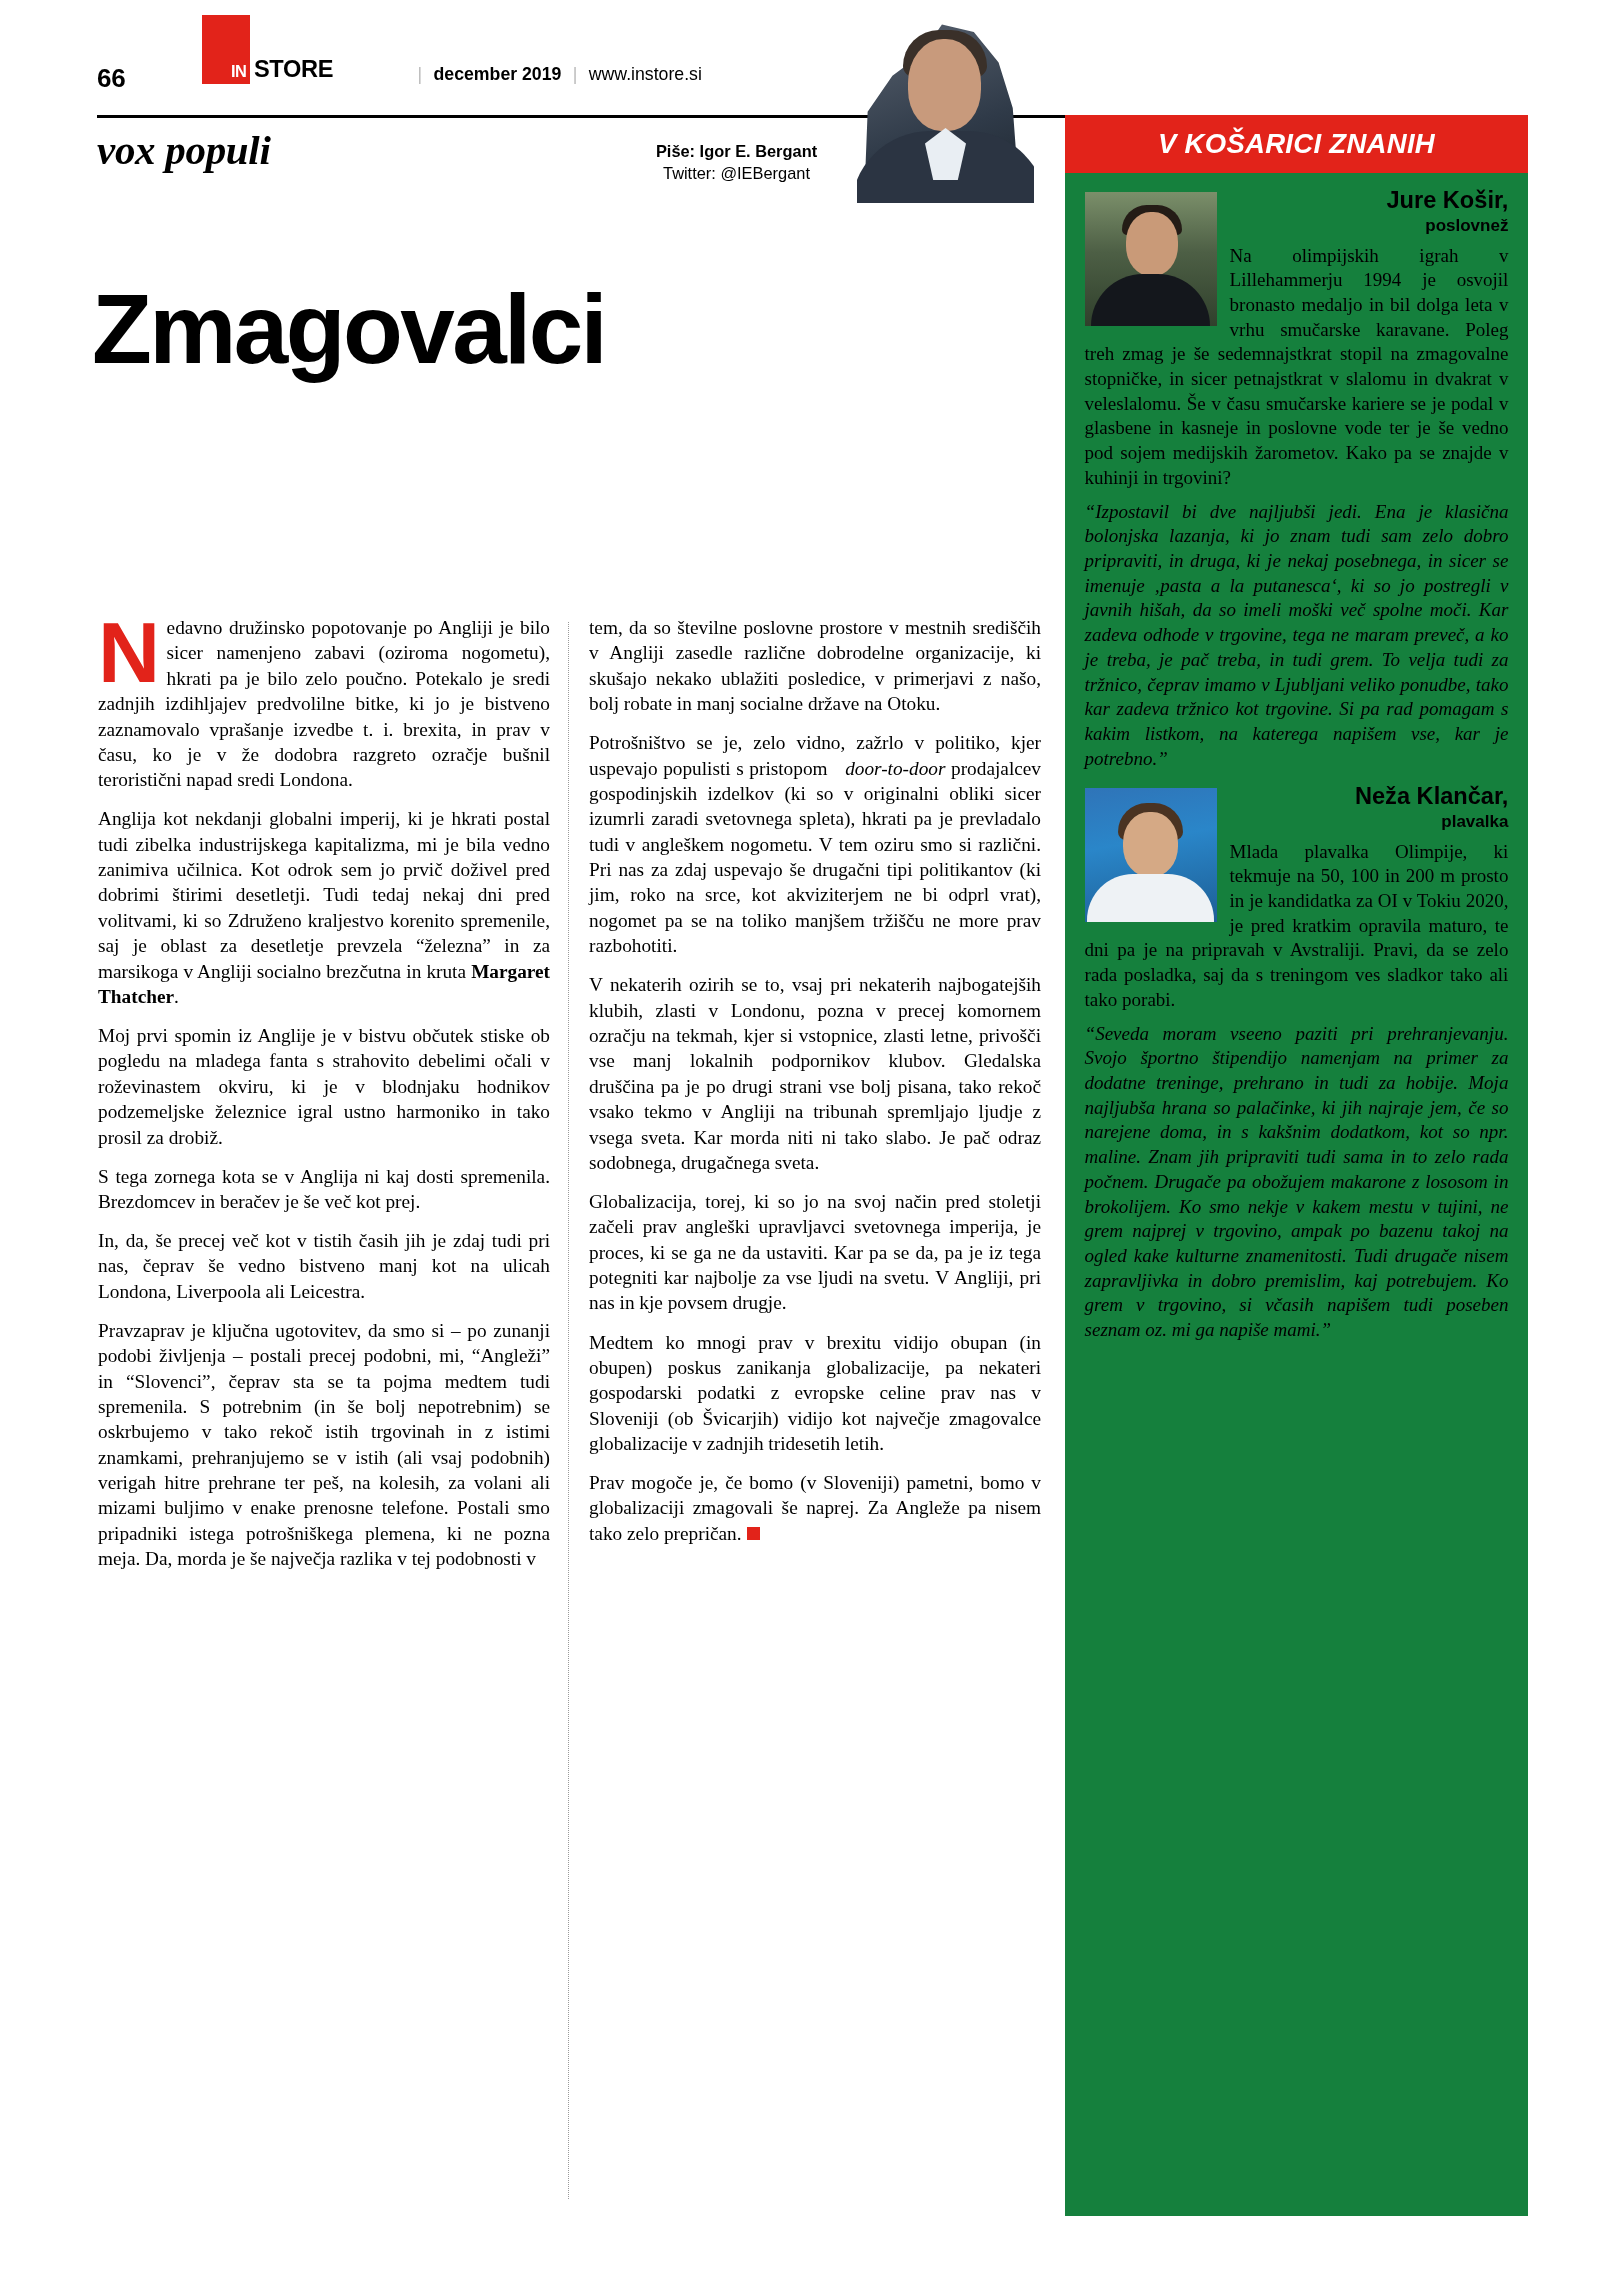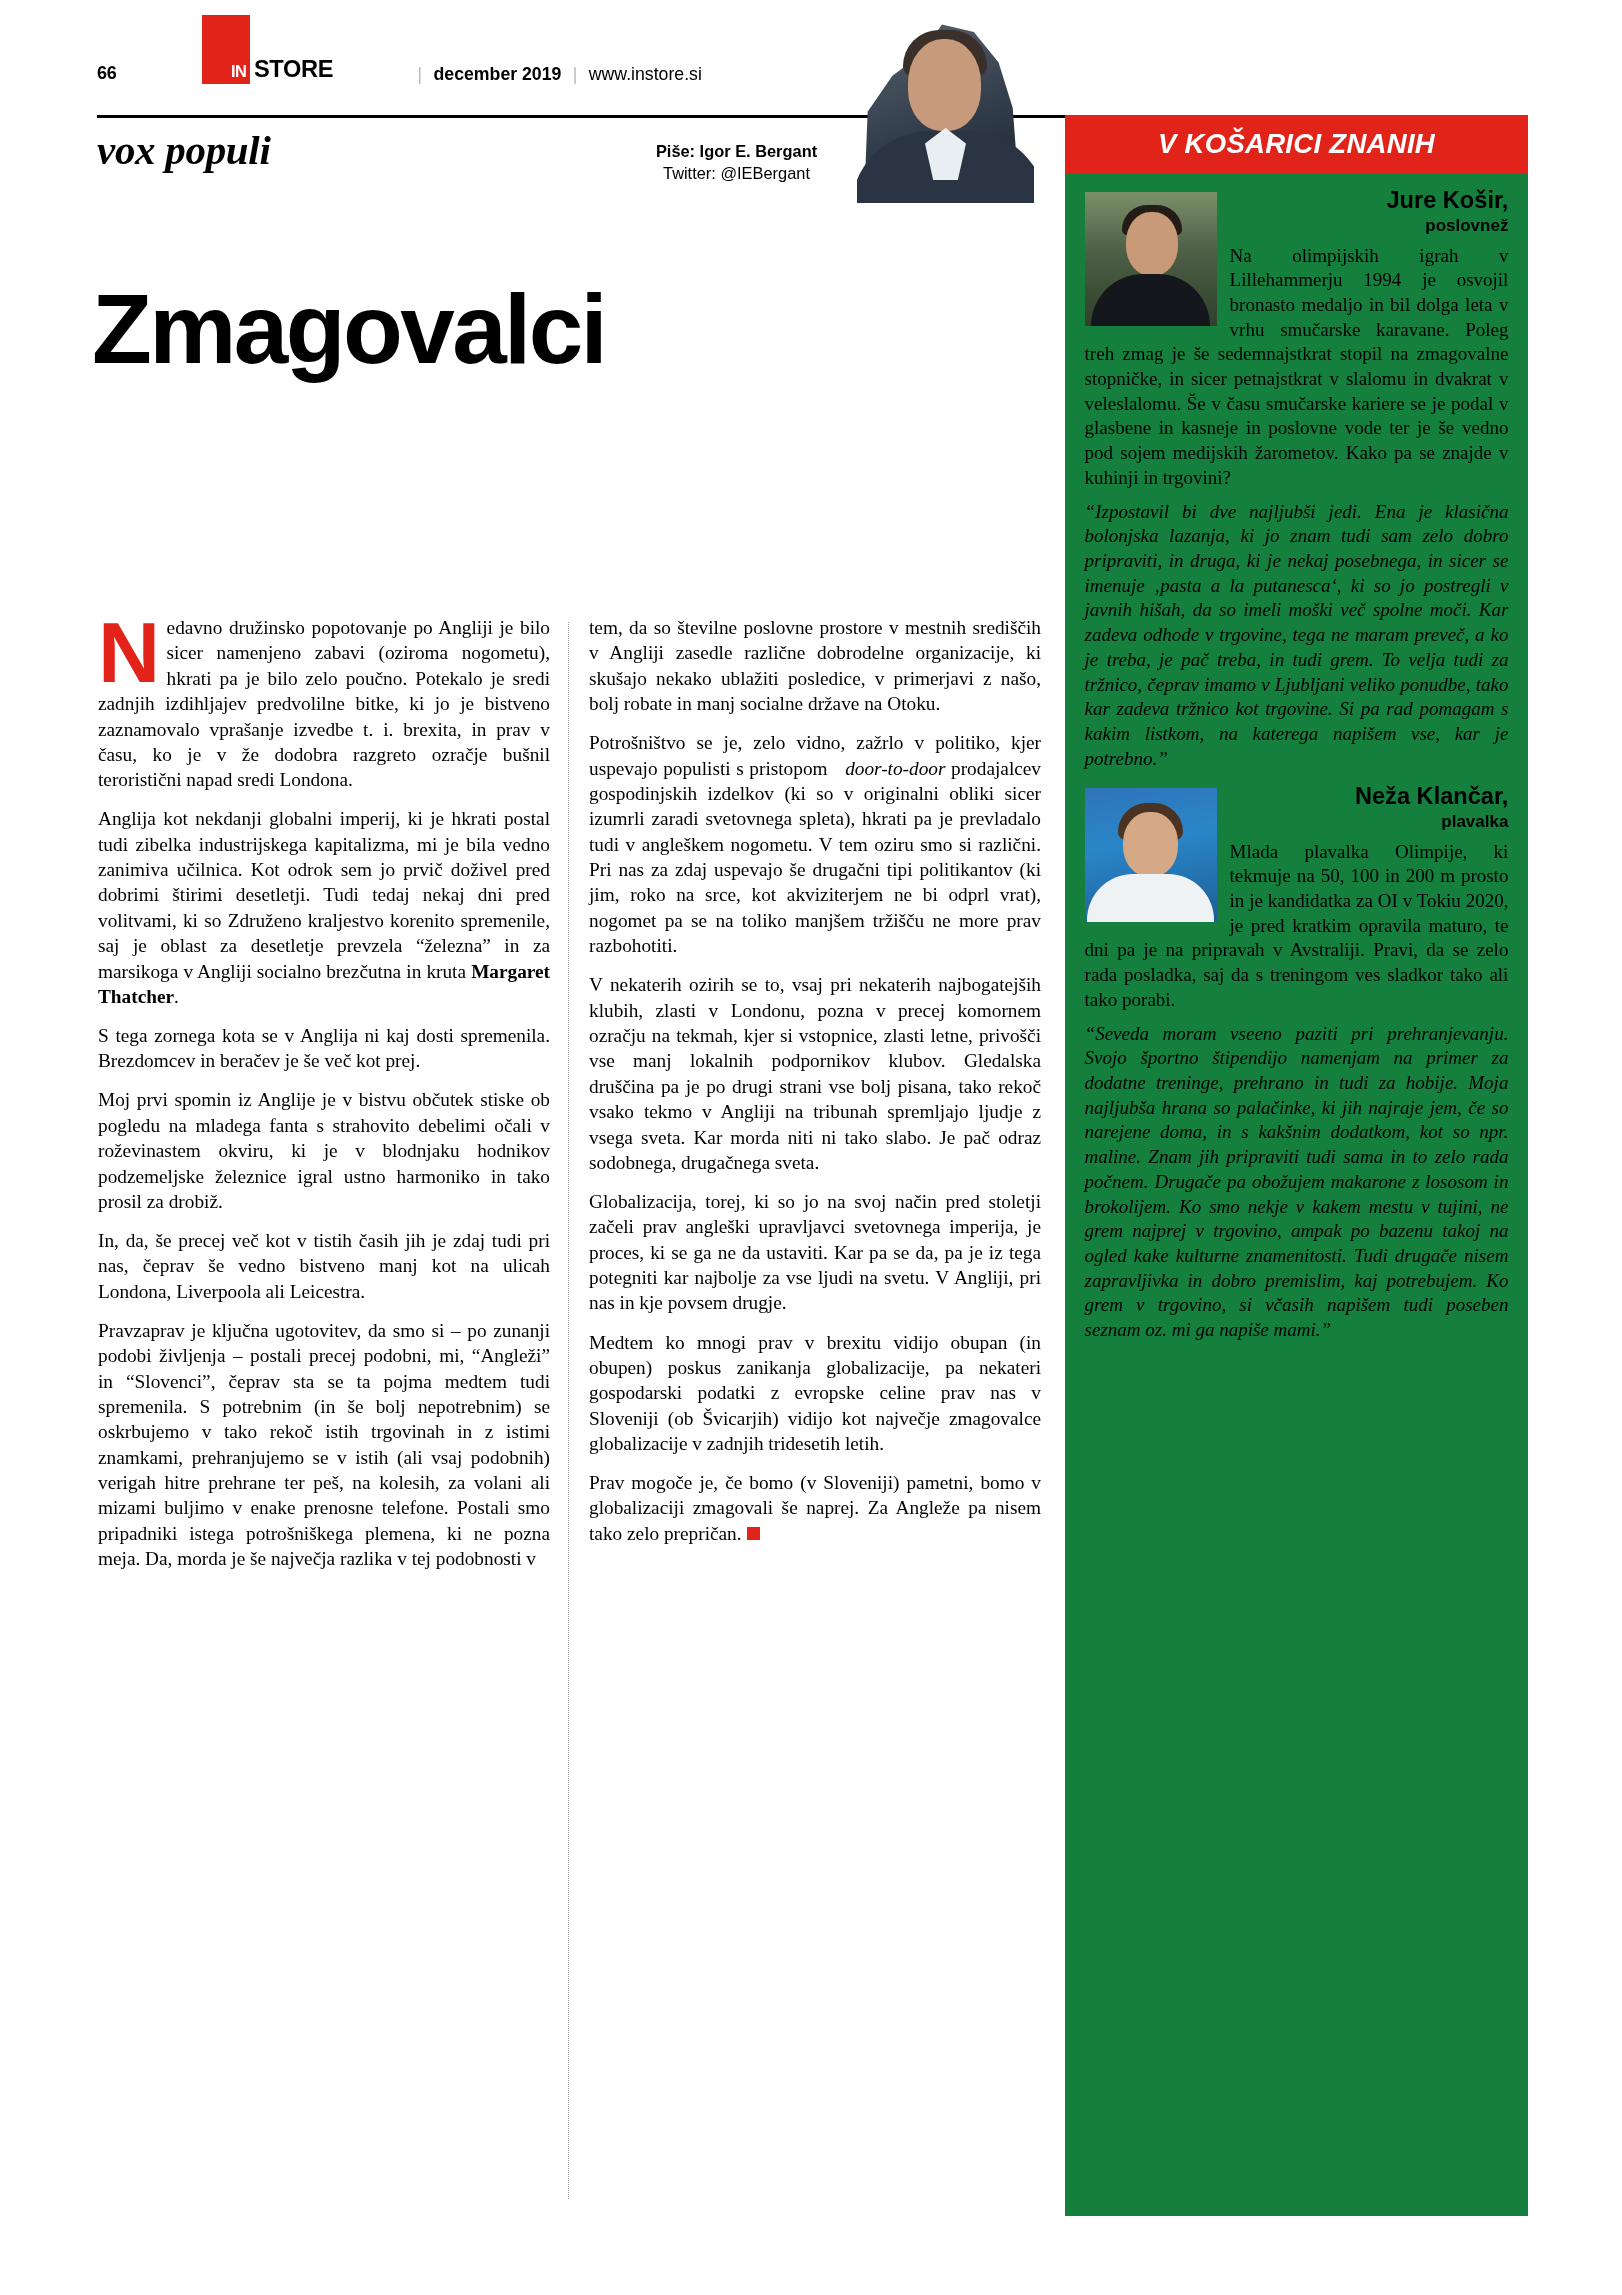--- a/index.html
+++ b/index.html
@@ -28,21 +28,21 @@
     left: 97px;
     right: 97px;
     height: 63px;
   }
   .folio {
     position: absolute;
     left: 0;
     top: 6.5px;
     font-family: "Liberation Sans", sans-serif;
     font-weight: bold;
-    font-size: 18px;
+    font-size: 26px;
     letter-spacing: -0.3px;
   }
   .logo-block {
     position: absolute;
     left: 105px;
     top: -41px;
     display: flex;
     align-items: flex-end;
   }
   .logo-square {
@@ -378,22 +378,22 @@
     <span>Zmagovalci</span><br>
   </h1>
 
   <div class="col-divider"></div>
 
   <div class="body-cols">
 
     <div class="col c1">
       <p class="dropcap-para"><span class="dropcap">N</span><span>edavno družinsko popotovanje po Angliji je bilo sicer namenjeno zabavi (oziroma nogometu), hkrati pa je bilo zelo poučno. Potekalo je sredi zadnjih izdihljajev predvolilne bitke, ki jo je bistveno zaznamovalo vprašanje izvedbe t. i. brexita, in prav v času, ko je v že dodobra razgreto ozračje bušnil teroristični napad sredi Londona.</span></p>
       <p><span>Anglija kot nekdanji globalni imperij, ki je hkrati postal tudi zibelka industrijskega kapitalizma, mi je bila vedno zanimiva učilnica. Kot odrok sem jo prvič doživel pred dobrimi štirimi desetletji. Tudi tedaj nekaj dni pred volitvami, ki so Združeno kraljestvo korenito spremenile, saj je oblast za desetletje prevzela “železna” in za marsikoga v Angliji socialno brezčutna in kruta </span><b>Margaret Thatcher</b><span>.</span></p>
+      <p>Moj prvi spomin iz Anglije je v bistvu občutek stiske ob pogledu na mladega fanta s strahovito debelimi očali v roževinastem okviru, ki je v blodnjaku hodnikov podzemeljske železnice igral ustno harmoniko in tako prosil za drobiž.</p>
       <p>S tega zornega kota se v Anglija ni kaj dosti spremenila. Brezdomcev in beračev je še več kot prej.</p>
-      <p>Moj prvi spomin iz Anglije je v bistvu občutek stiske ob pogledu na mladega fanta s strahovito debelimi očali v roževinastem okviru, ki je v blodnjaku hodnikov podzemeljske železnice igral ustno harmoniko in tako prosil za drobiž.</p>
       <p>In, da, še precej več kot v tistih časih jih je zdaj tudi pri nas, čeprav še vedno bistveno manj kot na ulicah Londona, Liverpoola ali Leicestra.</p>
       <p>Pravzaprav je ključna ugotovitev, da smo si – po zunanji podobi življenja – postali precej podobni, mi, “Angleži” in “Slovenci”, čeprav sta se ta pojma medtem tudi spremenila. S potrebnim (in še bolj nepotrebnim) se oskrbujemo v tako rekoč istih trgovinah in z istimi znamkami, prehranjujemo se v istih (ali vsaj podobnih) verigah hitre prehrane ter peš, na kolesih, za volani ali mizami buljimo v enake prenosne telefone. Postali smo pripadniki istega potrošniškega plemena, ki ne pozna meja. Da, morda je še največja razlika v tej podobnosti v</p>
     </div>
 
     <div class="col c2">
       <p>tem, da so številne poslovne prostore v mestnih središčih v Angliji zasedle različne dobrodelne organizacije, ki skušajo nekako ublažiti posledice, v primerjavi z našo, bolj robate in manj socialne države na Otoku.</p>
       <p><span>Potrošništvo se je, zelo vidno, zažrlo v politiko, kjer uspevajo populisti s pristopom </span><i>door-to-door</i> <span>prodajalcev gospodinjskih izdelkov (ki so v originalni obliki sicer izumrli zaradi svetovnega spleta), hkrati pa je prevladalo tudi v angleškem nogometu. V tem oziru smo si različni. Pri nas za zdaj uspevajo še drugačni tipi politikantov (ki jim, roko na srce, kot akviziterjem ne bi odprl vrat), nogomet pa se na toliko manjšem tržišču ne more prav razbohotiti.</span></p>
       <p>V nekaterih ozirih se to, vsaj pri nekaterih najbogatejših klubih, zlasti v Londonu, pozna v precej komornem ozračju na tekmah, kjer si vstopnice, zlasti letne, privošči vse manj lokalnih podpornikov klubov. Gledalska druščina pa je po drugi strani vse bolj pisana, tako rekoč vsako tekmo v Angliji na tribunah spremljajo ljudje z vsega sveta. Kar morda niti ni tako slabo. Je pač odraz sodobnega, drugačnega sveta.</p>
       <p>Globalizacija, torej, ki so jo na svoj način pred stoletji začeli prav angleški upravljavci svetovnega imperija, je proces, ki se ga ne da ustaviti. Kar pa se da, pa je iz tega potegniti kar najbolje za vse ljudi na svetu. V Angliji, pri nas in kje povsem drugje.</p>
       <p>Medtem ko mnogi prav v brexitu vidijo obupan (in obupen) poskus zanikanja globalizacije, pa nekateri gospodarski podatki z evropske celine prav nas v Sloveniji (ob Švicarjih) vidijo kot največje zmagovalce globalizacije v zadnjih tridesetih letih.</p>

